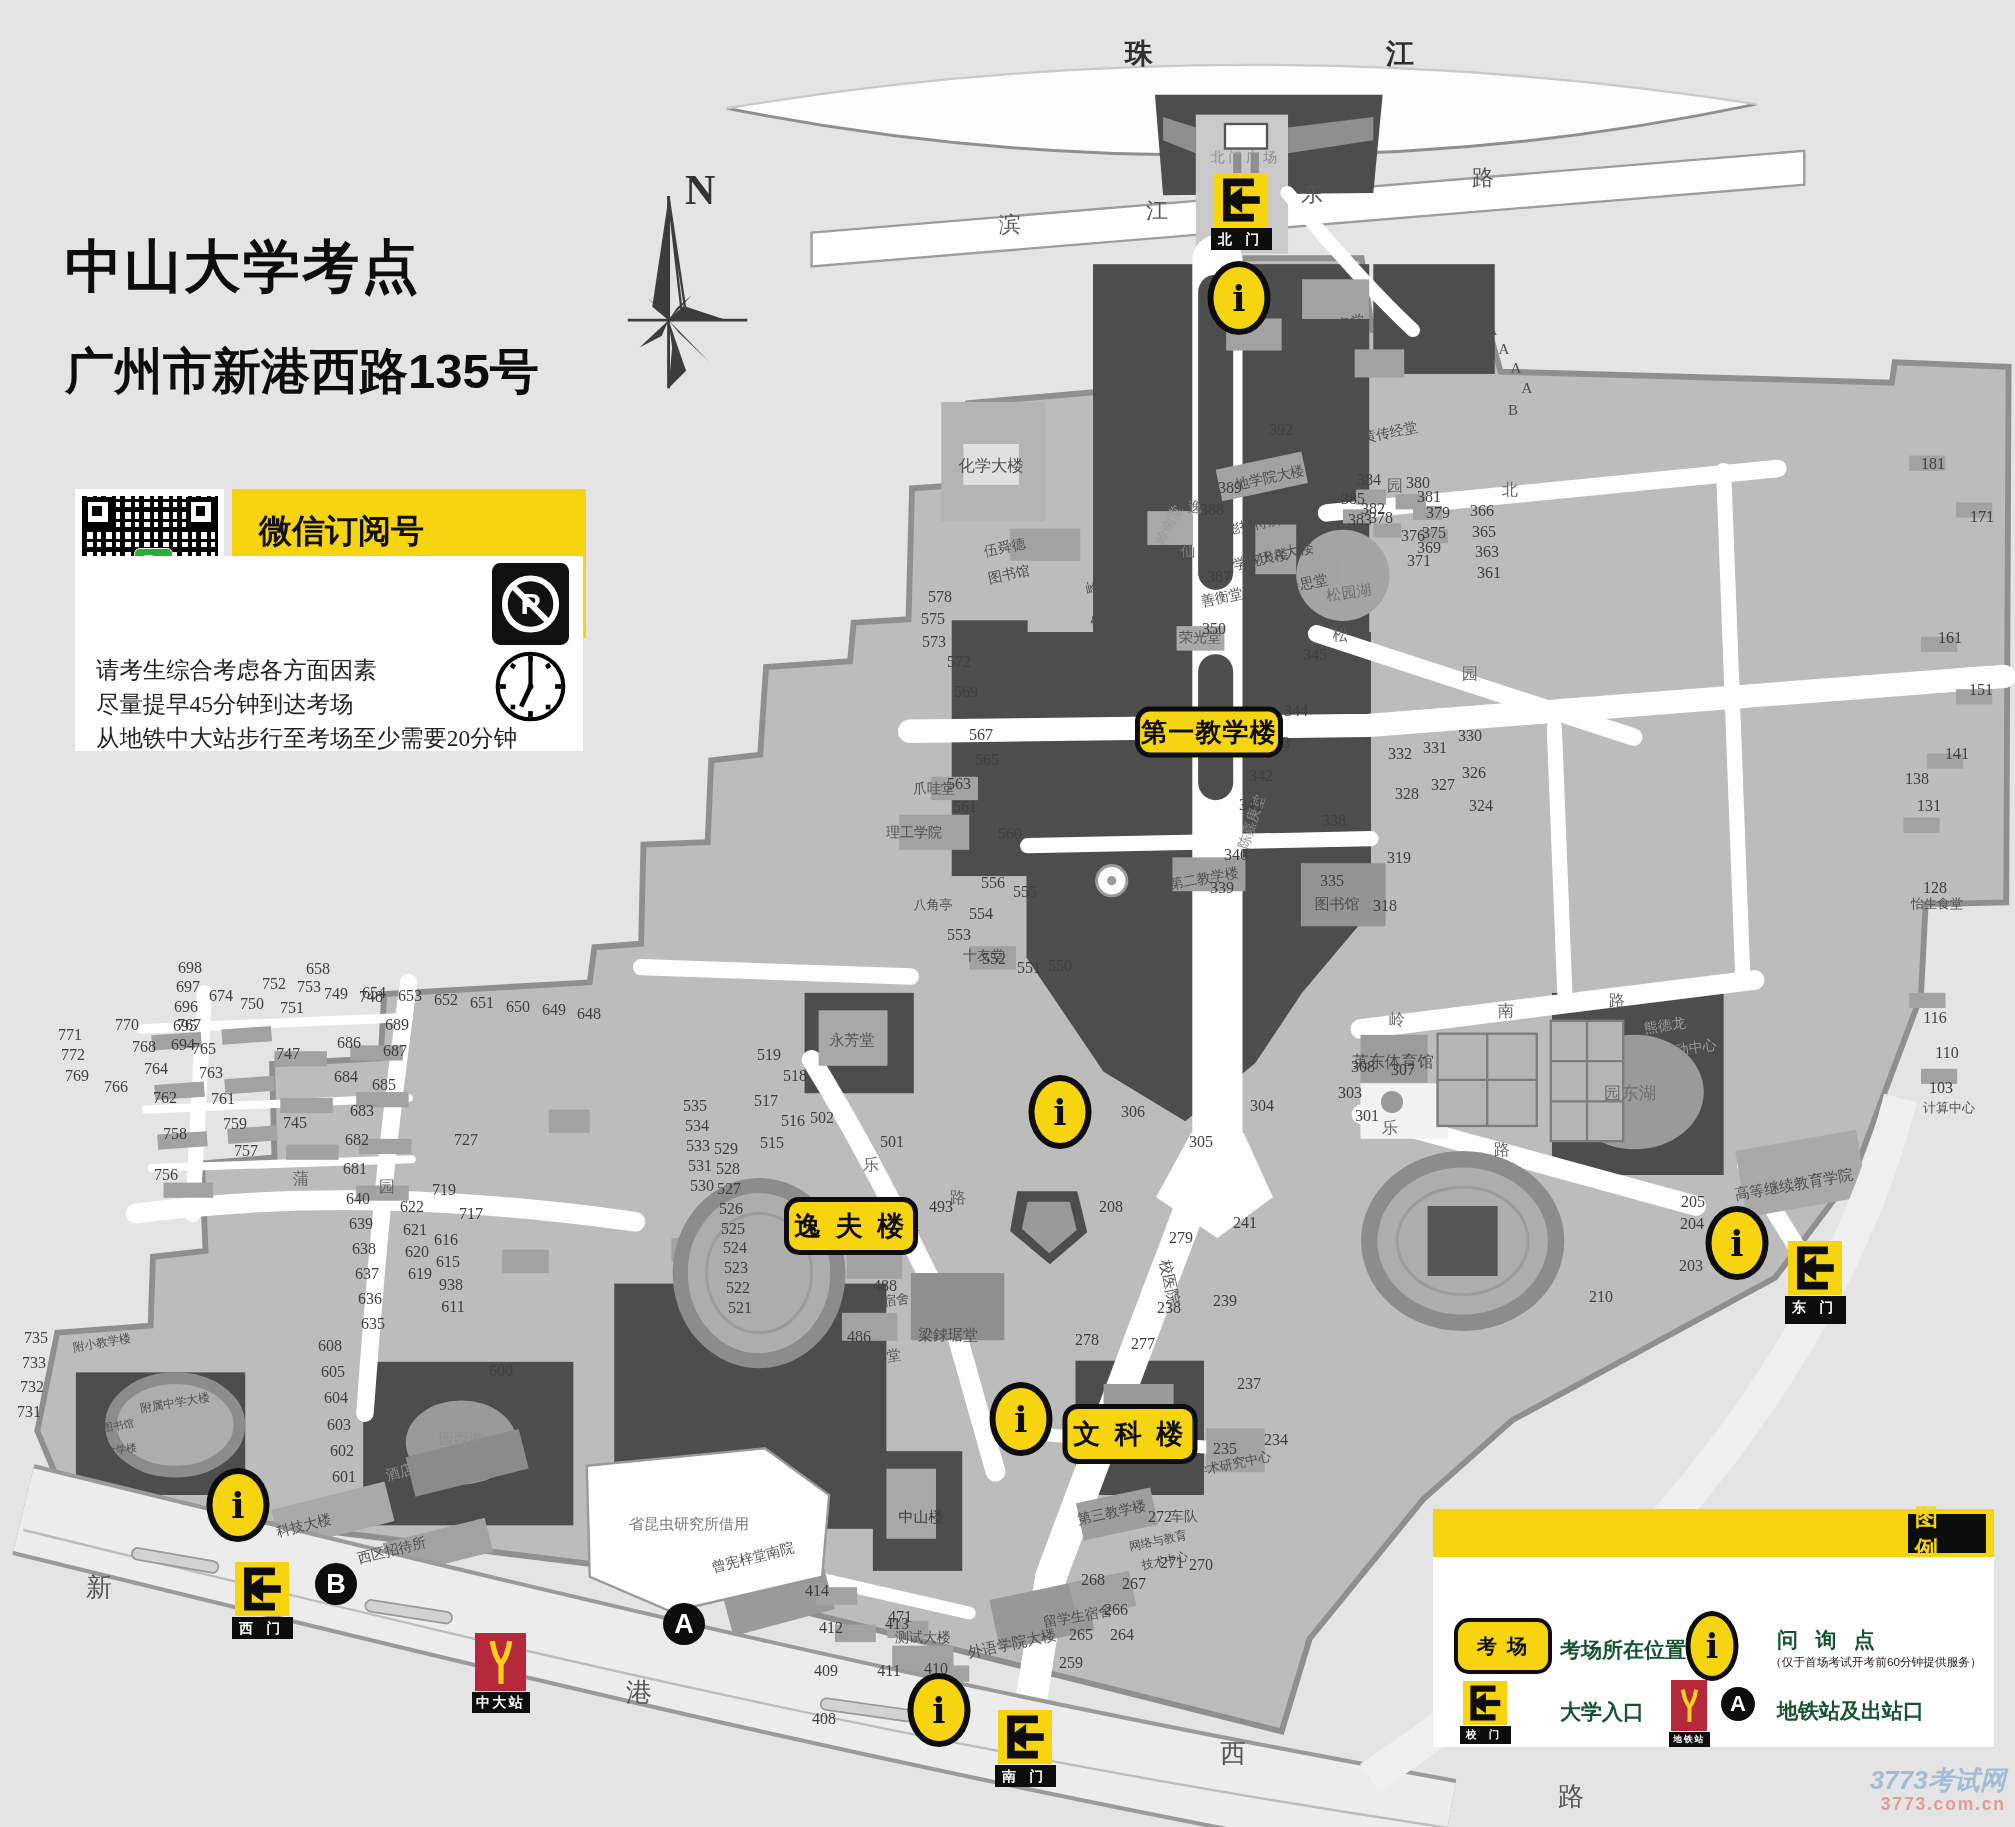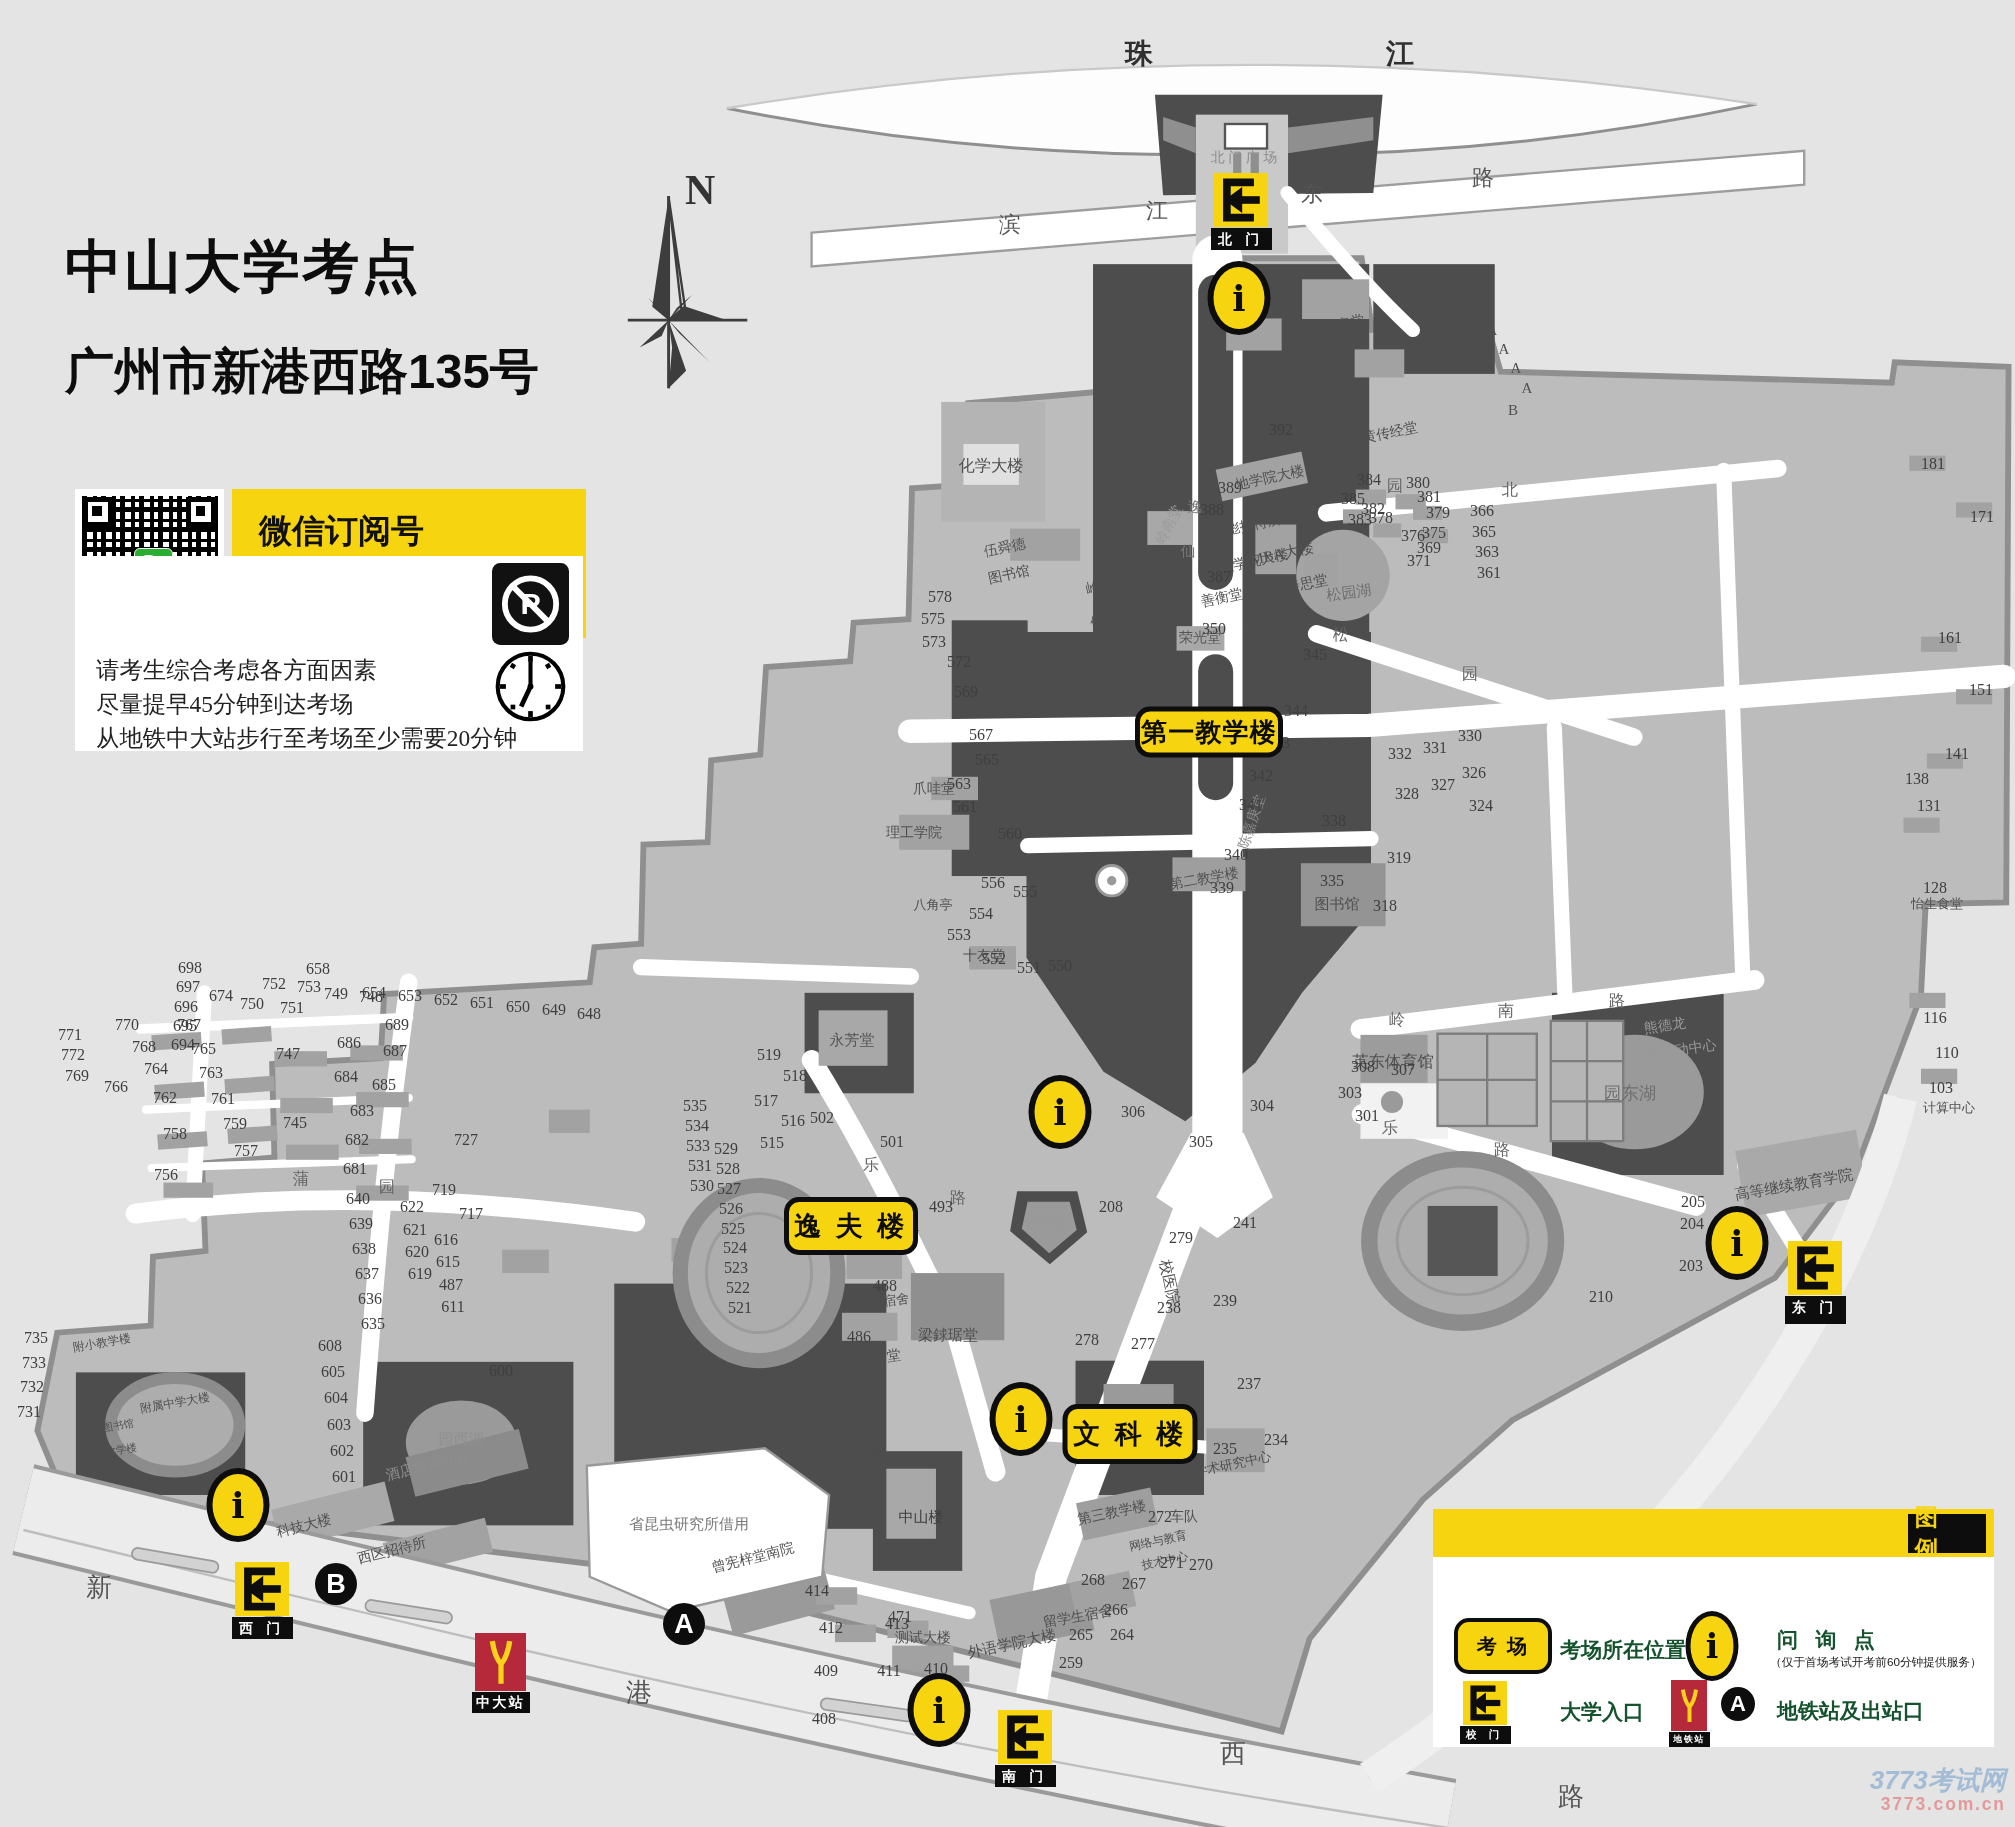--- a/index.html
+++ b/index.html
@@ -464,21 +464,21 @@
       <div class="num" style="left: 373px; top: 1324px;">635</div>
       <div class="num" style="left: 466px; top: 1140px;">727</div>
       <div class="num" style="left: 444px; top: 1190px;">719</div>
       <div class="num" style="left: 471px; top: 1214px;">717</div>
       <div class="num" style="left: 412px; top: 1207px;">622</div>
       <div class="num" style="left: 415px; top: 1230px;">621</div>
       <div class="num" style="left: 417px; top: 1252px;">620</div>
       <div class="num" style="left: 420px; top: 1274px;">619</div>
       <div class="num" style="left: 446px; top: 1240px;">616</div>
       <div class="num" style="left: 448px; top: 1262px;">615</div>
-      <div class="num" style="left: 451px; top: 1285px;">487</div>
+      <div class="num" style="left: 451px; top: 1285px;">938</div>
       <div class="num" style="left: 453px; top: 1307px;">611</div>
       <div class="num" style="left: 330px; top: 1346px;">608</div>
       <div class="num" style="left: 333px; top: 1372px;">605</div>
       <div class="num" style="left: 336px; top: 1398px;">604</div>
       <div class="num" style="left: 339px; top: 1425px;">603</div>
       <div class="num" style="left: 342px; top: 1451px;">602</div>
       <div class="num" style="left: 344px; top: 1477px;">601</div>
       <div class="num" style="left: 501px; top: 1371px;">600</div>
       <div class="num" style="left: 36px; top: 1338px;">735</div>
       <div class="num" style="left: 34px; top: 1363px;">733</div>

